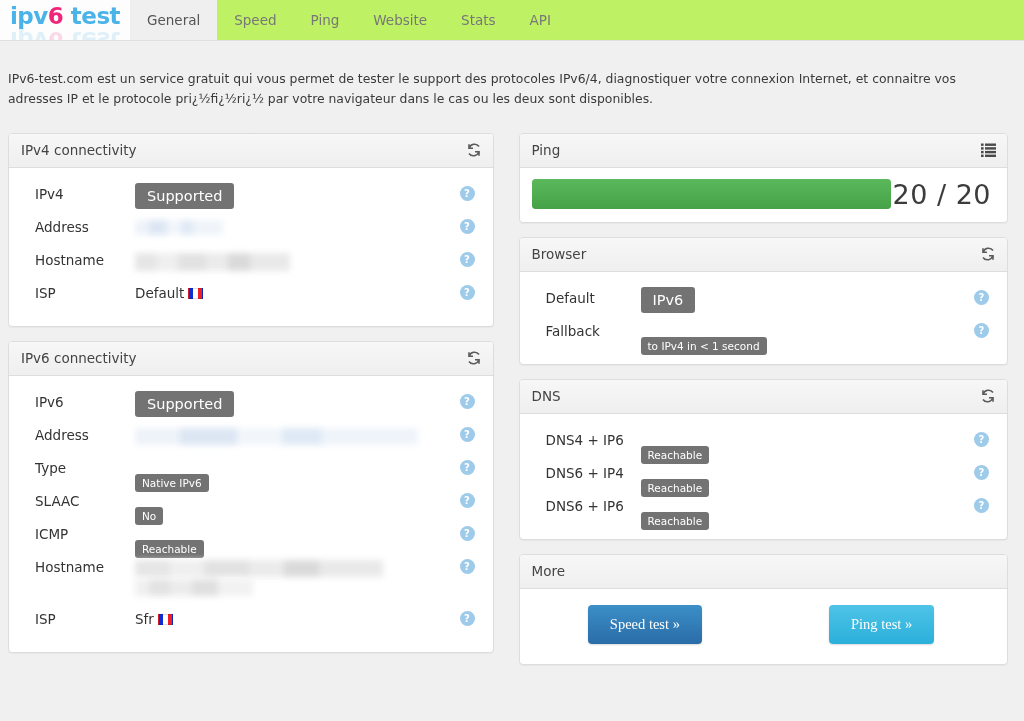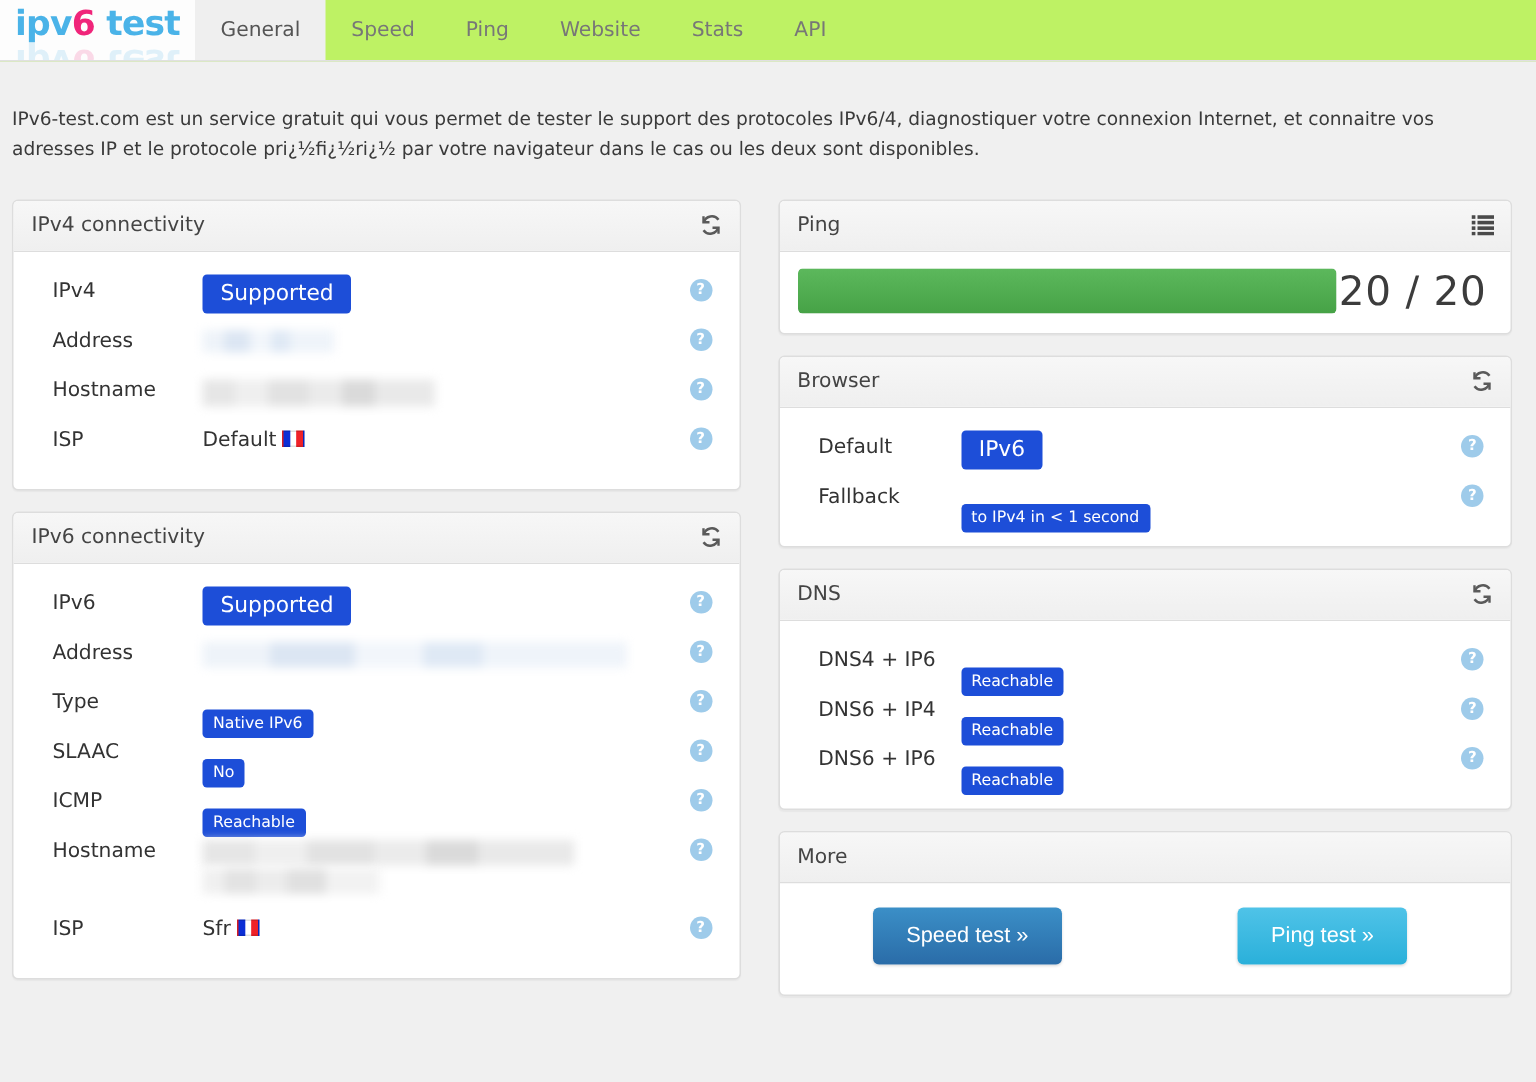--- a/index.html
+++ b/index.html
@@ -162,21 +162,21 @@
     font-weight: bold;
     line-height: 15px;
     text-align: center;
     cursor: pointer;
     user-select: none;
   }
 
   
   .badge {
     display: inline-block;
-    background: #1d4ed8;
+    background: #737373;
     color: #ffffff;
     border-radius: 3px;
     font-weight: normal;
     vertical-align: middle;
   }
   .badge-lg {
     font-size: 14.5px;
     padding: 4px 12px;
     line-height: 1.25;
   }
@@ -265,21 +265,21 @@
     display: flex;
     justify-content: center;
   }
   .btn {
     border: none;
     border-radius: 4px;
     color: #ffffff;
     font-size: 14.5px;
     padding: 11px 22px;
     cursor: pointer;
-    font-family: Liberation Sans, sans-serif;
+    font-family: Liberation Serif, serif;
     box-shadow: 0 1px 2px rgba(0,0,0,0.15);
   }
   .btn-speed { background: linear-gradient(to bottom, #3b8fc7 0%, #2a6ca8 100%); }
   .btn-ping  { background: linear-gradient(to bottom, #4fc3e8 0%, #2ab0da 100%); }
 
   .icon-svg { display: block; }
 </style>
 </head>
 <body>
 

